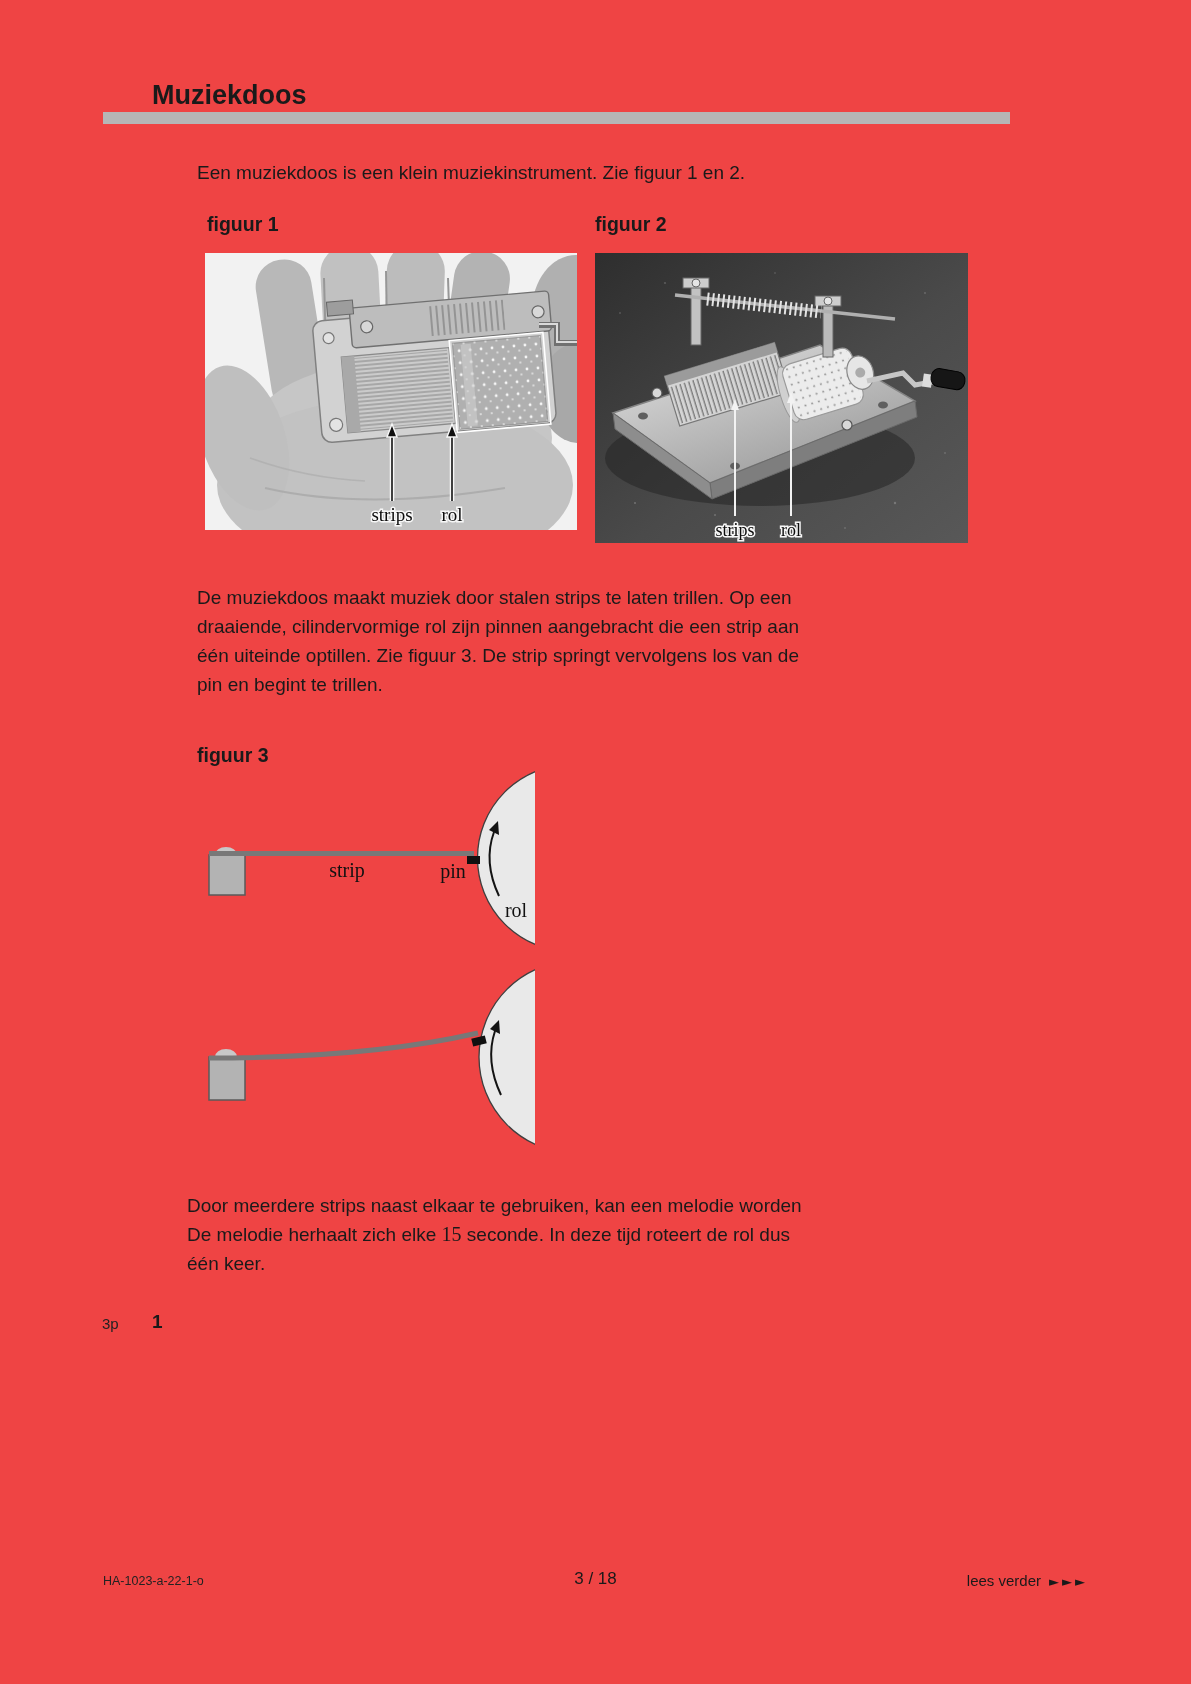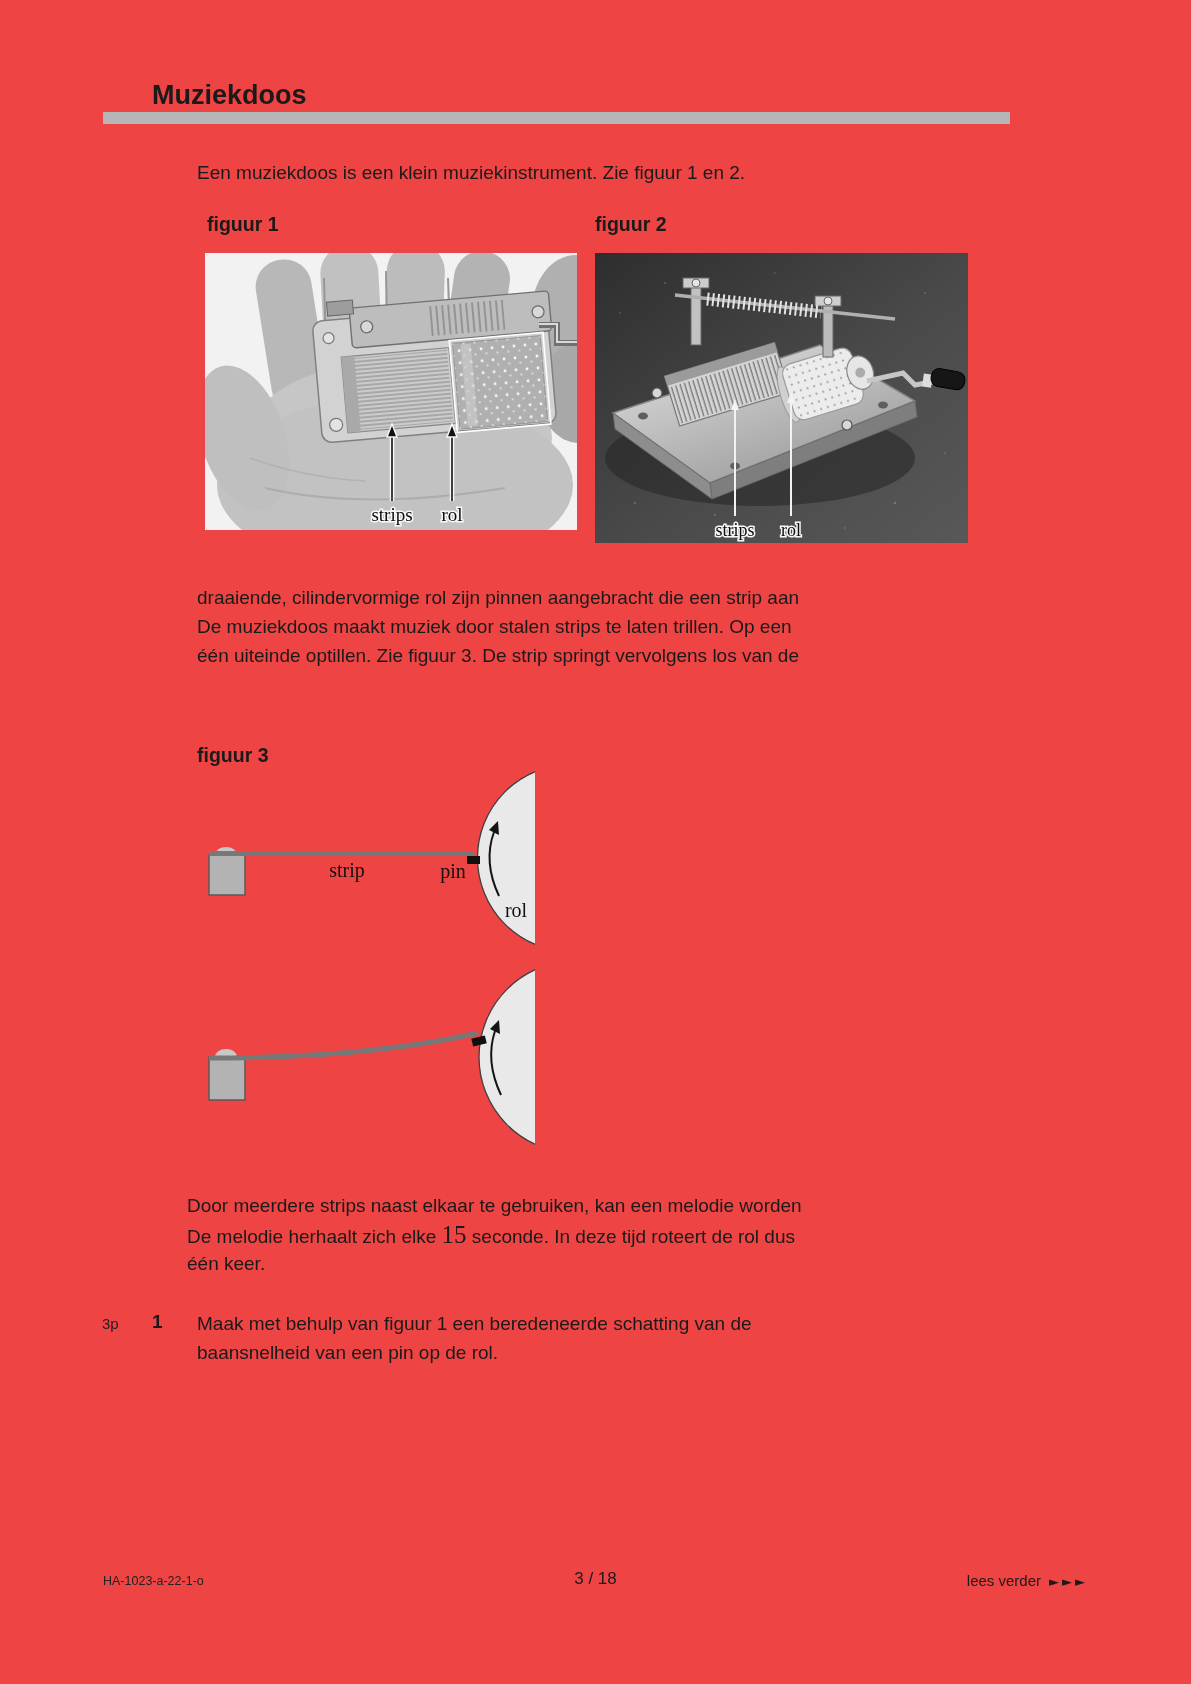--- a/index.html
+++ b/index.html
@@ -16,21 +16,21 @@
   .cap3{left:197px;top:744px;}
   .photo{display:block;}
   .fig1-wrap{left:205px;top:253px;width:372px;height:277px;}
   .fig2-wrap{left:595px;top:253px;width:373px;height:290px;}
   .fig3-wrap{left:195px;top:755px;width:350px;height:415px;}
   .p1{left:197px;top:583px;}
   .p23{left:187px;top:1191px;}
   .q1text{left:197px;top:1309px;}
   .qpoints{left:102px;top:1315px;font-size:15px;color:#222;}
   .qnumber{left:152px;top:1311px;font-size:19px;font-weight:bold;}
-  .serif-num{font-family:"Liberation Serif","DejaVu Serif",serif;font-size:25px;}
+  .serif-num{font-family:"Liberation Serif","DejaVu Serif",serif;font-size:20px;}
   .footer-code{left:103px;top:1574px;font-size:12.5px;color:#222;}
   .footer-page{left:0;top:1569px;width:1191px;text-align:center;font-size:17px;}
   .footer-next{right:103px;top:1572px;font-size:15px;white-space:nowrap;}
   .footer-arrows{font-family:"DejaVu Sans",sans-serif;font-size:13px;letter-spacing:3px;margin-left:8px;}
   .line{height:29px;}
   svg text{user-select:none;}
   .photo-label{font-family:"Liberation Serif","DejaVu Serif",serif;
                paint-order:stroke;stroke:#f7f7f7;stroke-width:3px;fill:#0d0d0d;}
   .fig3-label{font-family:"Liberation Serif","DejaVu Serif",serif;fill:#111;}
 </style>
@@ -198,23 +198,24 @@
         <line x1="196" y1="263" x2="196" y2="145" stroke="#f2f2f2" stroke-width="2"></line>
         <polygon points="136,157 144,157 140,146" fill="#f2f2f2"></polygon>
         <polygon points="192,150 200,150 196,139" fill="#f2f2f2"></polygon>
       </g>
       <text class="photo-label" x="140" y="283" font-size="18" text-anchor="middle">strips</text>
       <text class="photo-label" x="196" y="283" font-size="18" text-anchor="middle">rol</text>
     </svg>
   </div>
 
   <div class="abs body-text p1">
+    <div class="line">De muziekdoos maakt muziek door stalen strips te laten trillen. Op een</div>
     <div class="line">draaiende, cilindervormige rol zijn pinnen aangebracht die een strip aan</div>
-    <div class="line">De muziekdoos maakt muziek door stalen strips te laten trillen. Op een</div>
     <div class="line">één uiteinde optillen. Zie figuur 3. De strip springt vervolgens los van de</div>
+    <div class="line">pin en begint te trillen.</div>
   </div>
 
   <div class="abs fig-caption cap3">figuur 3</div>
 
   <div class="abs fig3-wrap">
     <svg width="350" height="415" viewBox="0 0 350 415">
       <defs>
         <clipPath id="rolclip">
             <rect x="0" y="0" width="340" height="415"></rect>
           </clipPath>
@@ -246,24 +247,20 @@
   </div>
 
   <div class="abs body-text p23">
     <div class="line">Door meerdere strips naast elkaar te gebruiken, kan een melodie worden</div>
     <div class="line"><span>De melodie herhaalt zich elke </span><span class="serif-num">15</span><span> seconde. In deze tijd roteert de rol dus</span></div>
     <div class="line">één keer.</div>
   </div>
 
   <div class="abs qpoints">3p</div>
   <div class="abs qnumber">1</div>
-  <div class="abs body-text q1text">
-    <div class="line">Maak met behulp van figuur 1 een beredeneerde schatting van de</div>
-    <div class="line">baansnelheid van een pin op de rol.</div>
-  </div>
 
   <div class="abs footer-code">HA-1023-a-22-1-o</div>
   <div class="abs footer-page">3 / 18</div>
   <div class="abs footer-next">
     <span>lees verder</span><span class="footer-arrows">►►►</span>
   </div>
 
 </div>
 
 </body></html>

